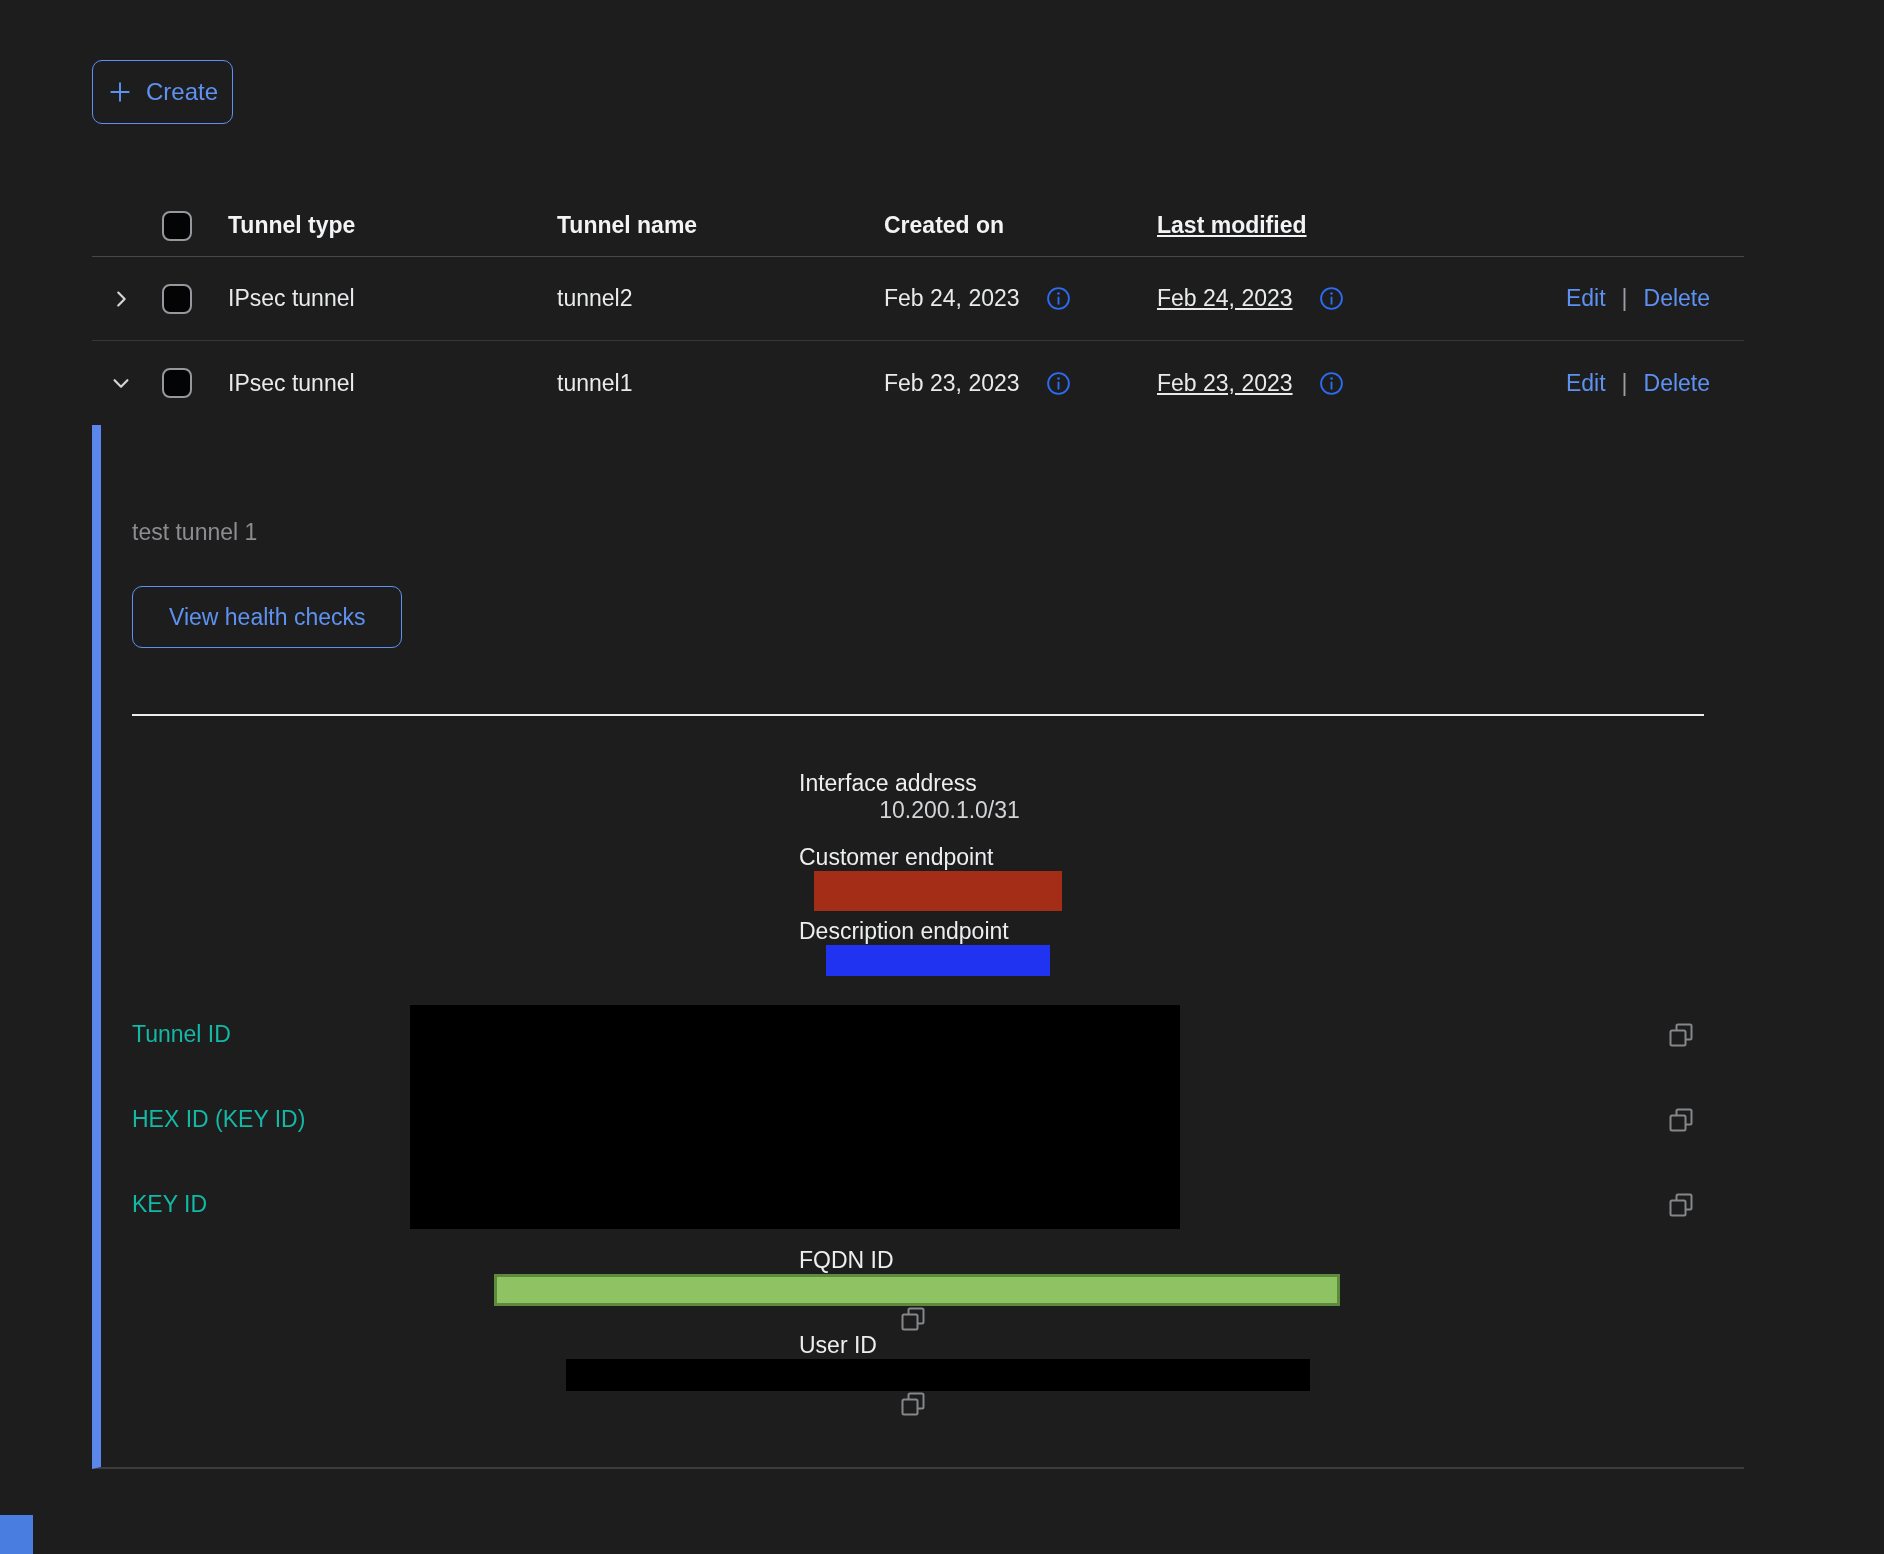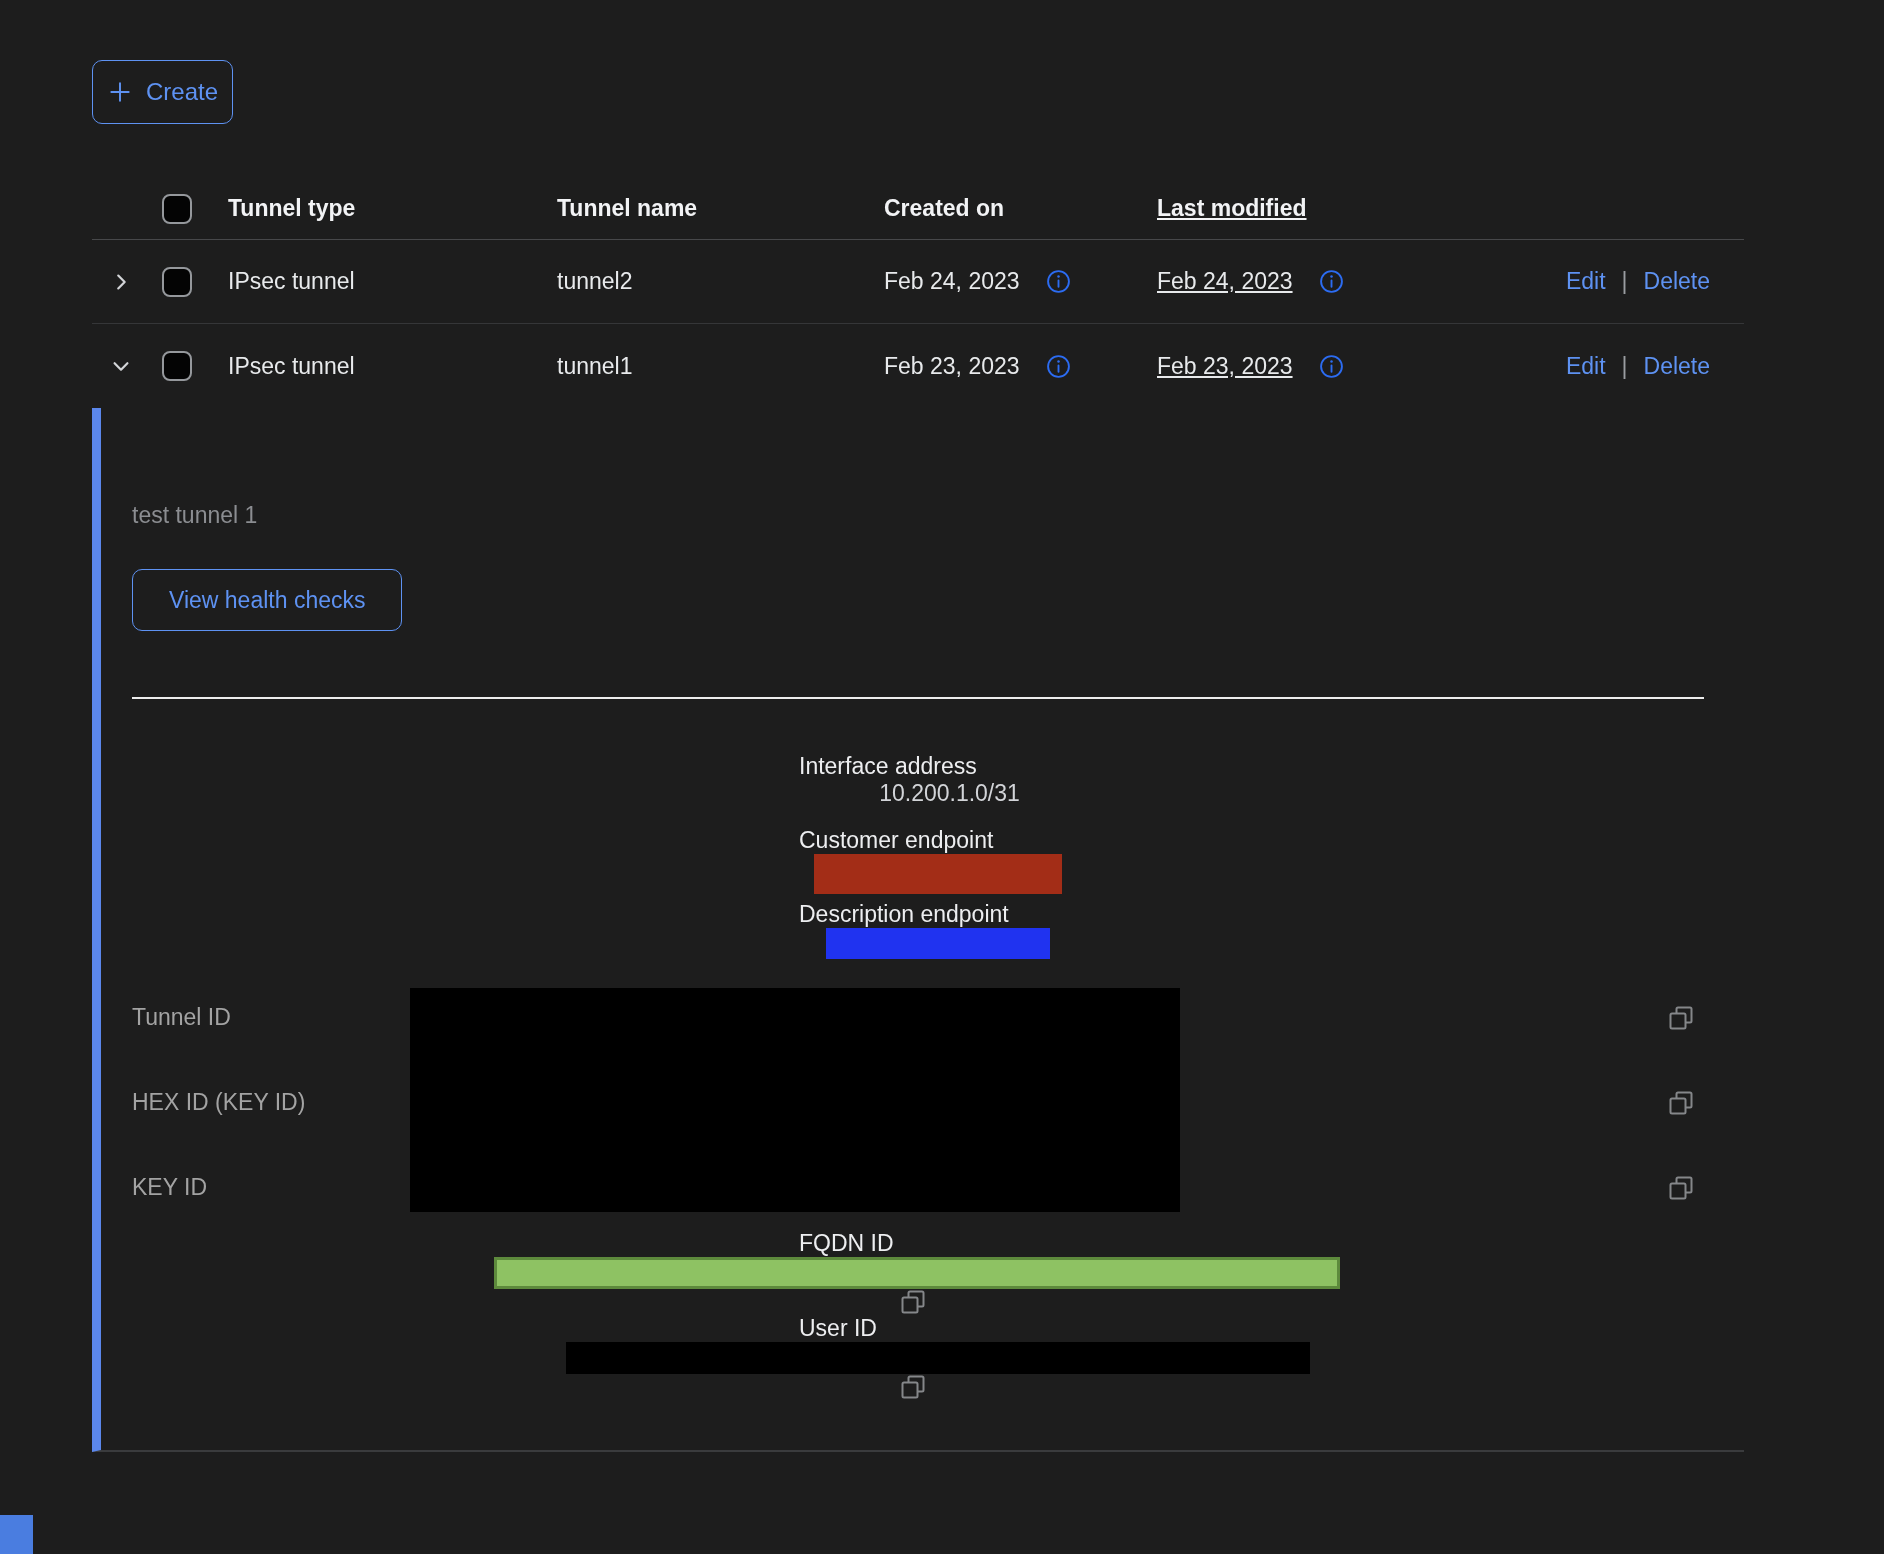--- a/index.html
+++ b/index.html
@@ -16,21 +16,21 @@
   .page{position:relative;width:1884px;height:1554px;background:var(--bg);
         font-family:"Liberation Sans","DejaVu Sans",sans-serif;color:var(--text);overflow:hidden;}
 
   
   .create-btn{position:absolute;left:92px;top:60px;height:64px;display:inline-flex;align-items:center;gap:13px;
     padding:0 14px;background:transparent;border:1.5px solid var(--accent);border-radius:10px;
     color:var(--accent);font-size:24px;font-family:inherit;cursor:pointer;}
   .plus-icon{display:inline-flex;}
 
   
-  .table{position:absolute;left:92px;top:178px;width:1652px;}
+  .table{position:absolute;left:92px;top:195px;width:1652px;}
   .trow{display:grid;grid-template-columns:58px 68px 331px 327px 274px 290px 1fr;align-items:center;}
   .thead{height:62px;border-bottom:1px solid var(--divider-header);}
   .tbody-row{height:84px;border-bottom:1px solid var(--divider-row);font-size:23px;color:#e8eaec;}
   .tbody-row.expanded{border-bottom:none;}
   .th{font-weight:700;font-size:23px;color:var(--text);}
   .c-type{padding-left:10px;}
   .c-name{padding-left:8px;}
   .c-created{padding-left:8px;display:flex;align-items:center;}
   .c-modified{padding-left:7px;display:flex;align-items:center;text-decoration:underline;}
   .c-actions{display:flex;justify-content:flex-end;align-items:center;padding-right:34px;font-size:23px;}
@@ -57,21 +57,21 @@
   .detail-row.first{margin-top:54px;}
   .detail-label{width:278px;flex-shrink:0;color:#edeef0;}
   .detail-value{color:var(--value);padding-left:23px;}
   .box-red{width:248px;height:40px;background:var(--redaction-red);}
   .box-blue{width:224px;height:31px;background:var(--redaction-blue);}
   .spacer{flex:1;}
   .copy-icon{display:inline-flex;margin-right:50px;cursor:pointer;}
 
   .detail-block{display:flex;height:255px;}
   .labels-col{width:278px;flex-shrink:0;display:flex;flex-direction:column;}
-  .cell85{height:85px;display:flex;align-items:center;font-size:23px;color:#a3a3a3;}
+  .cell85{height:85px;display:flex;align-items:center;font-size:23px;color:#14b8a6;}
   .bigbox{width:770px;height:224px;margin-top:13px;background:var(--redaction-black);}
   .icons-col{display:flex;flex-direction:column;}
   .icons-col .cell85{justify-content:flex-end;}
 
   .detail-row.tall{height:85px;}
   .box-green{width:846px;height:46px;margin-left:-43px;background:var(--redaction-green-fill);
     border:3px solid var(--redaction-green-border);}
   .box-black-user{width:744px;height:42px;background:var(--redaction-black);}
 
   .corner-chip{position:absolute;left:0;bottom:0;width:33px;height:39px;background:var(--corner-blue);}

